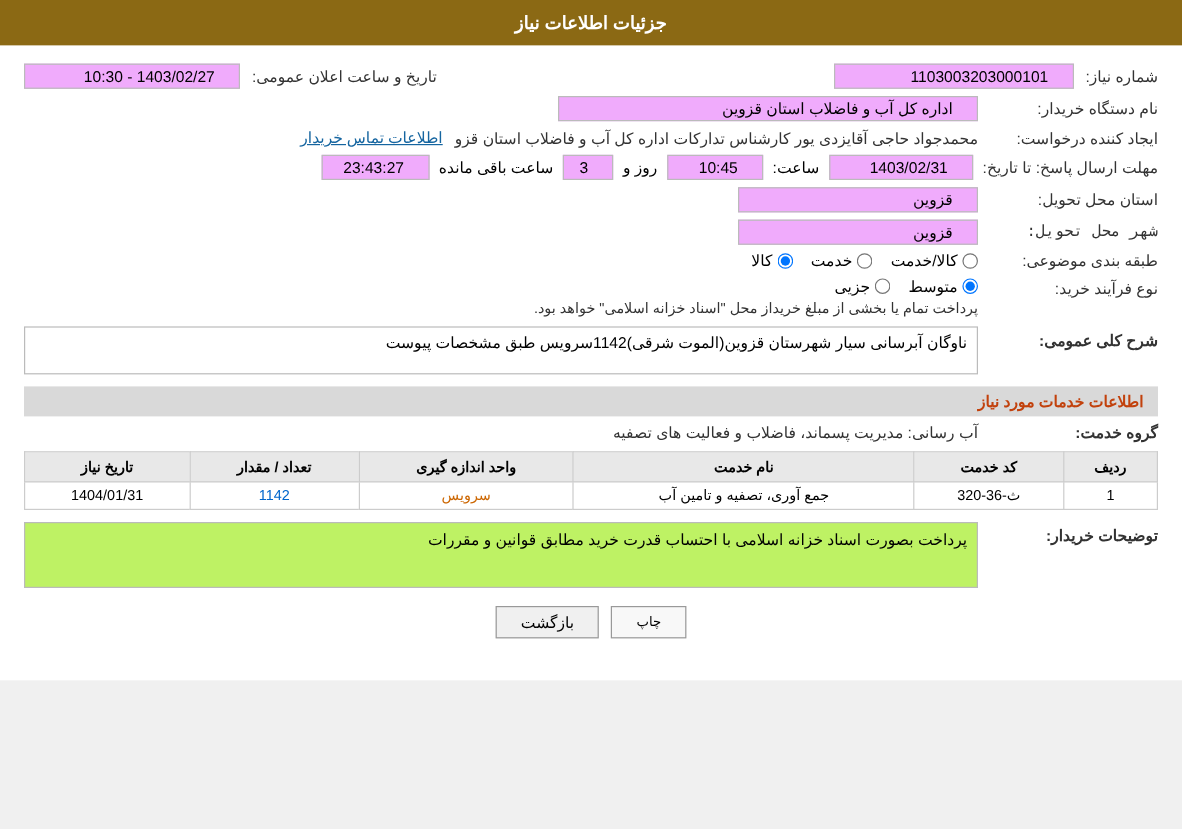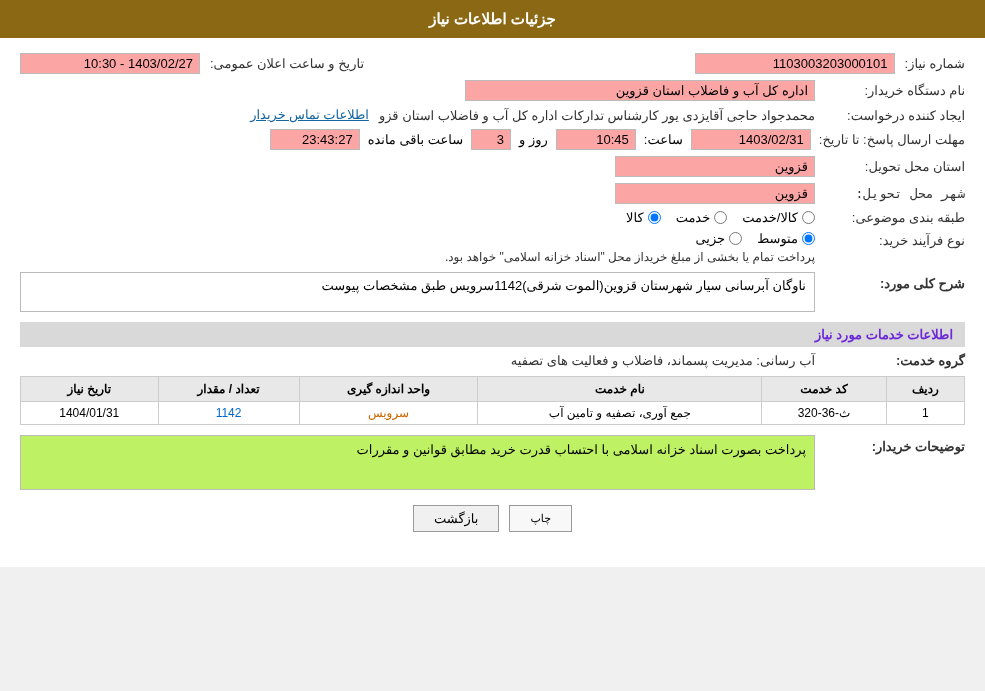--- a/index.html
+++ b/index.html
@@ -31,21 +31,21 @@
       gap: 15px;
       align-items: center;
     }
     .radio-item {
       display: flex;
       align-items: center;
       gap: 4px;
     }
     .section-subtitle {
       background: #d9d9d9;
-      color: #6d28d9;
+      color: #c2410c;
       padding: 5px 12px;
       font-weight: bold;
       font-size: 13px;
       margin: 10px 0 6px 0;
     }
     .services-table {
       width: 100%;
       border-collapse: collapse;
       margin-bottom: 10px;
       font-size: 12px;
@@ -87,23 +87,23 @@
     .btn-back {
       background: #f0f0f0;
       border: 1px solid #999;
       padding: 5px 20px;
       cursor: pointer;
       font-family: Tahoma, Arial, sans-serif;
       font-size: 13px;
     }
     .bordered-input {
       border: 1px solid #bbb;
-      padding: 2px 6px;
+      padding: 2px 20px;
       min-height: 21px;
-      background: #fca5a5;
+      background: #f0abfc;
       display: inline-block;
       font-size: 13px;
     }
     .contact-blue {
       color: #1565a0;
       text-decoration: underline;
       cursor: pointer;
       font-family: Liberation Serif, serif;
     }
   </style>
@@ -187,21 +187,21 @@
           <label class="radio-item">
             <input type="radio" name="purchase_type" style=""> 
               <span>جزیی</span>
           </label>
         </div>
         <span style="color:#333; font-size:12px;">پرداخت تمام یا بخشی از مبلغ خریداز محل "اسناد خزانه اسلامی" خواهد بود.</span>
       </div>
     </div>
 
     <div style="display:flex; align-items:flex-start; gap:10px; margin-bottom:10px;">
-      <span style="white-space:nowrap; color:#333; min-width:140px; text-align:right; padding-top:4px; font-weight:bold;">شرح کلی مورد:</span>
+      <span style="white-space:nowrap; color:#333; min-width:140px; text-align:right; padding-top:4px; font-weight:bold;">شرح کلی عمومی:</span>
       <div style="flex:1; border:1px solid #bbb; padding:5px 8px; min-height:40px; direction:rtl; background:#fff;">
         <span>ناوگان آبرسانی سیار شهرستان قزوین(الموت شرقی)1142سرویس طبق مشخصات پیوست</span>
       </div>
     </div>
 
     <div class="section-subtitle">اطلاعات خدمات مورد نیاز</div>
 
     <div style="display:flex; align-items:center; gap:10px; margin-bottom:8px;">
       <span style="white-space:nowrap; color:#333; min-width:140px; text-align:right; font-weight:bold;">گروه خدمت:</span>
       <span style="color:#333;">آب رسانی: مدیریت پسماند، فاضلاب و فعالیت های تصفیه</span>

